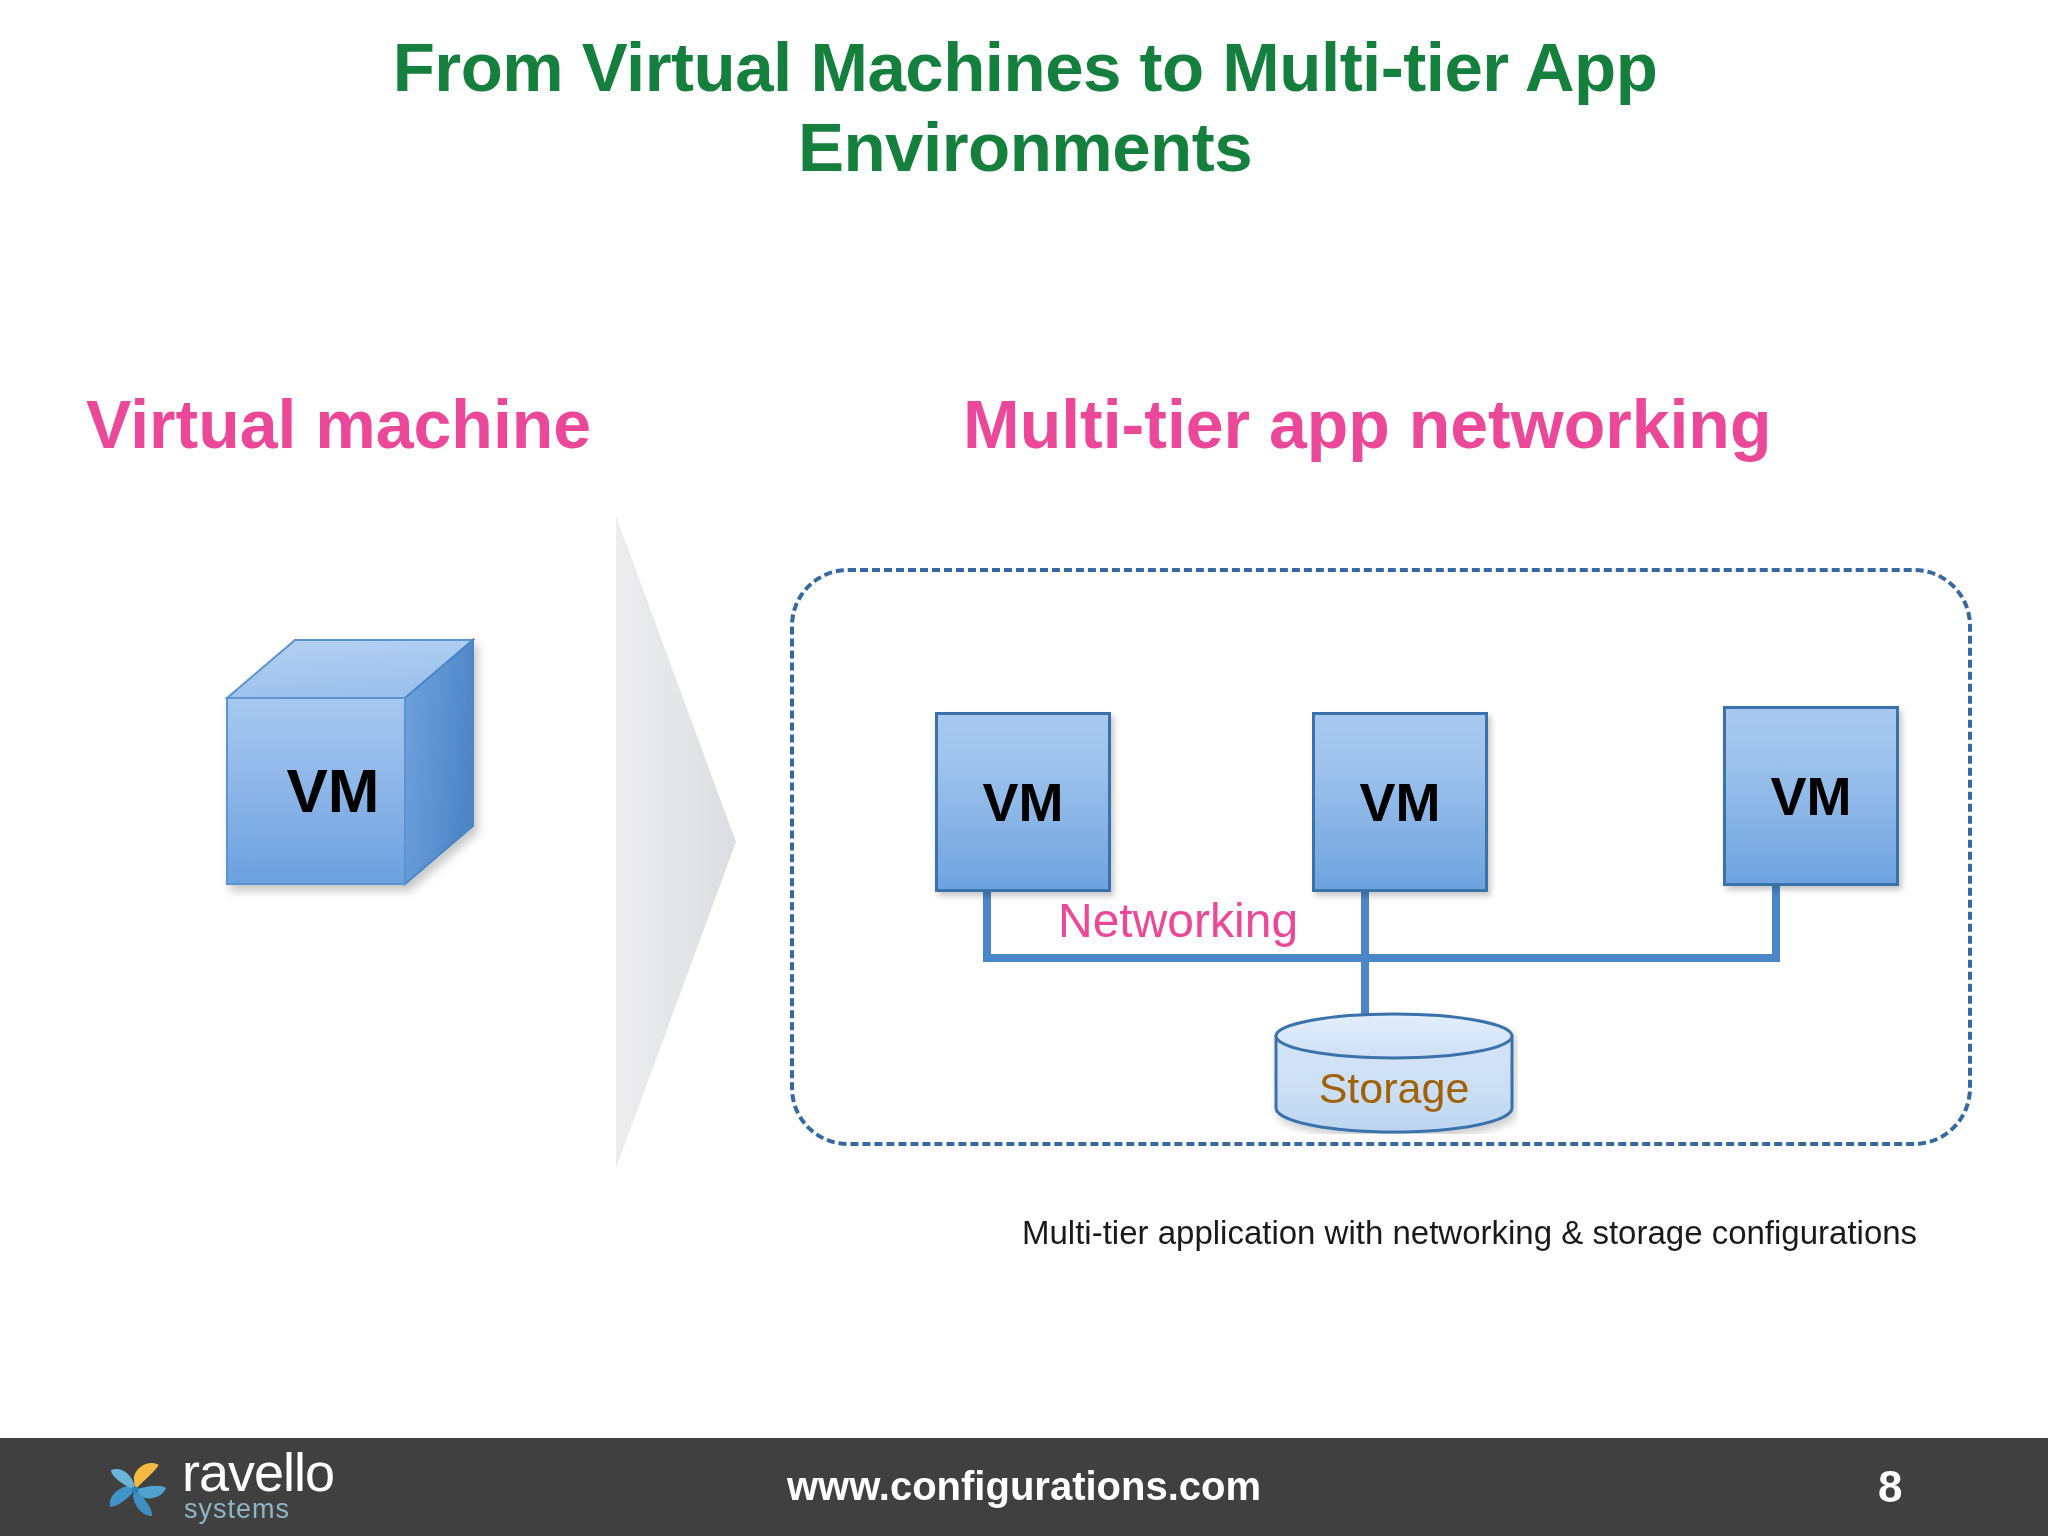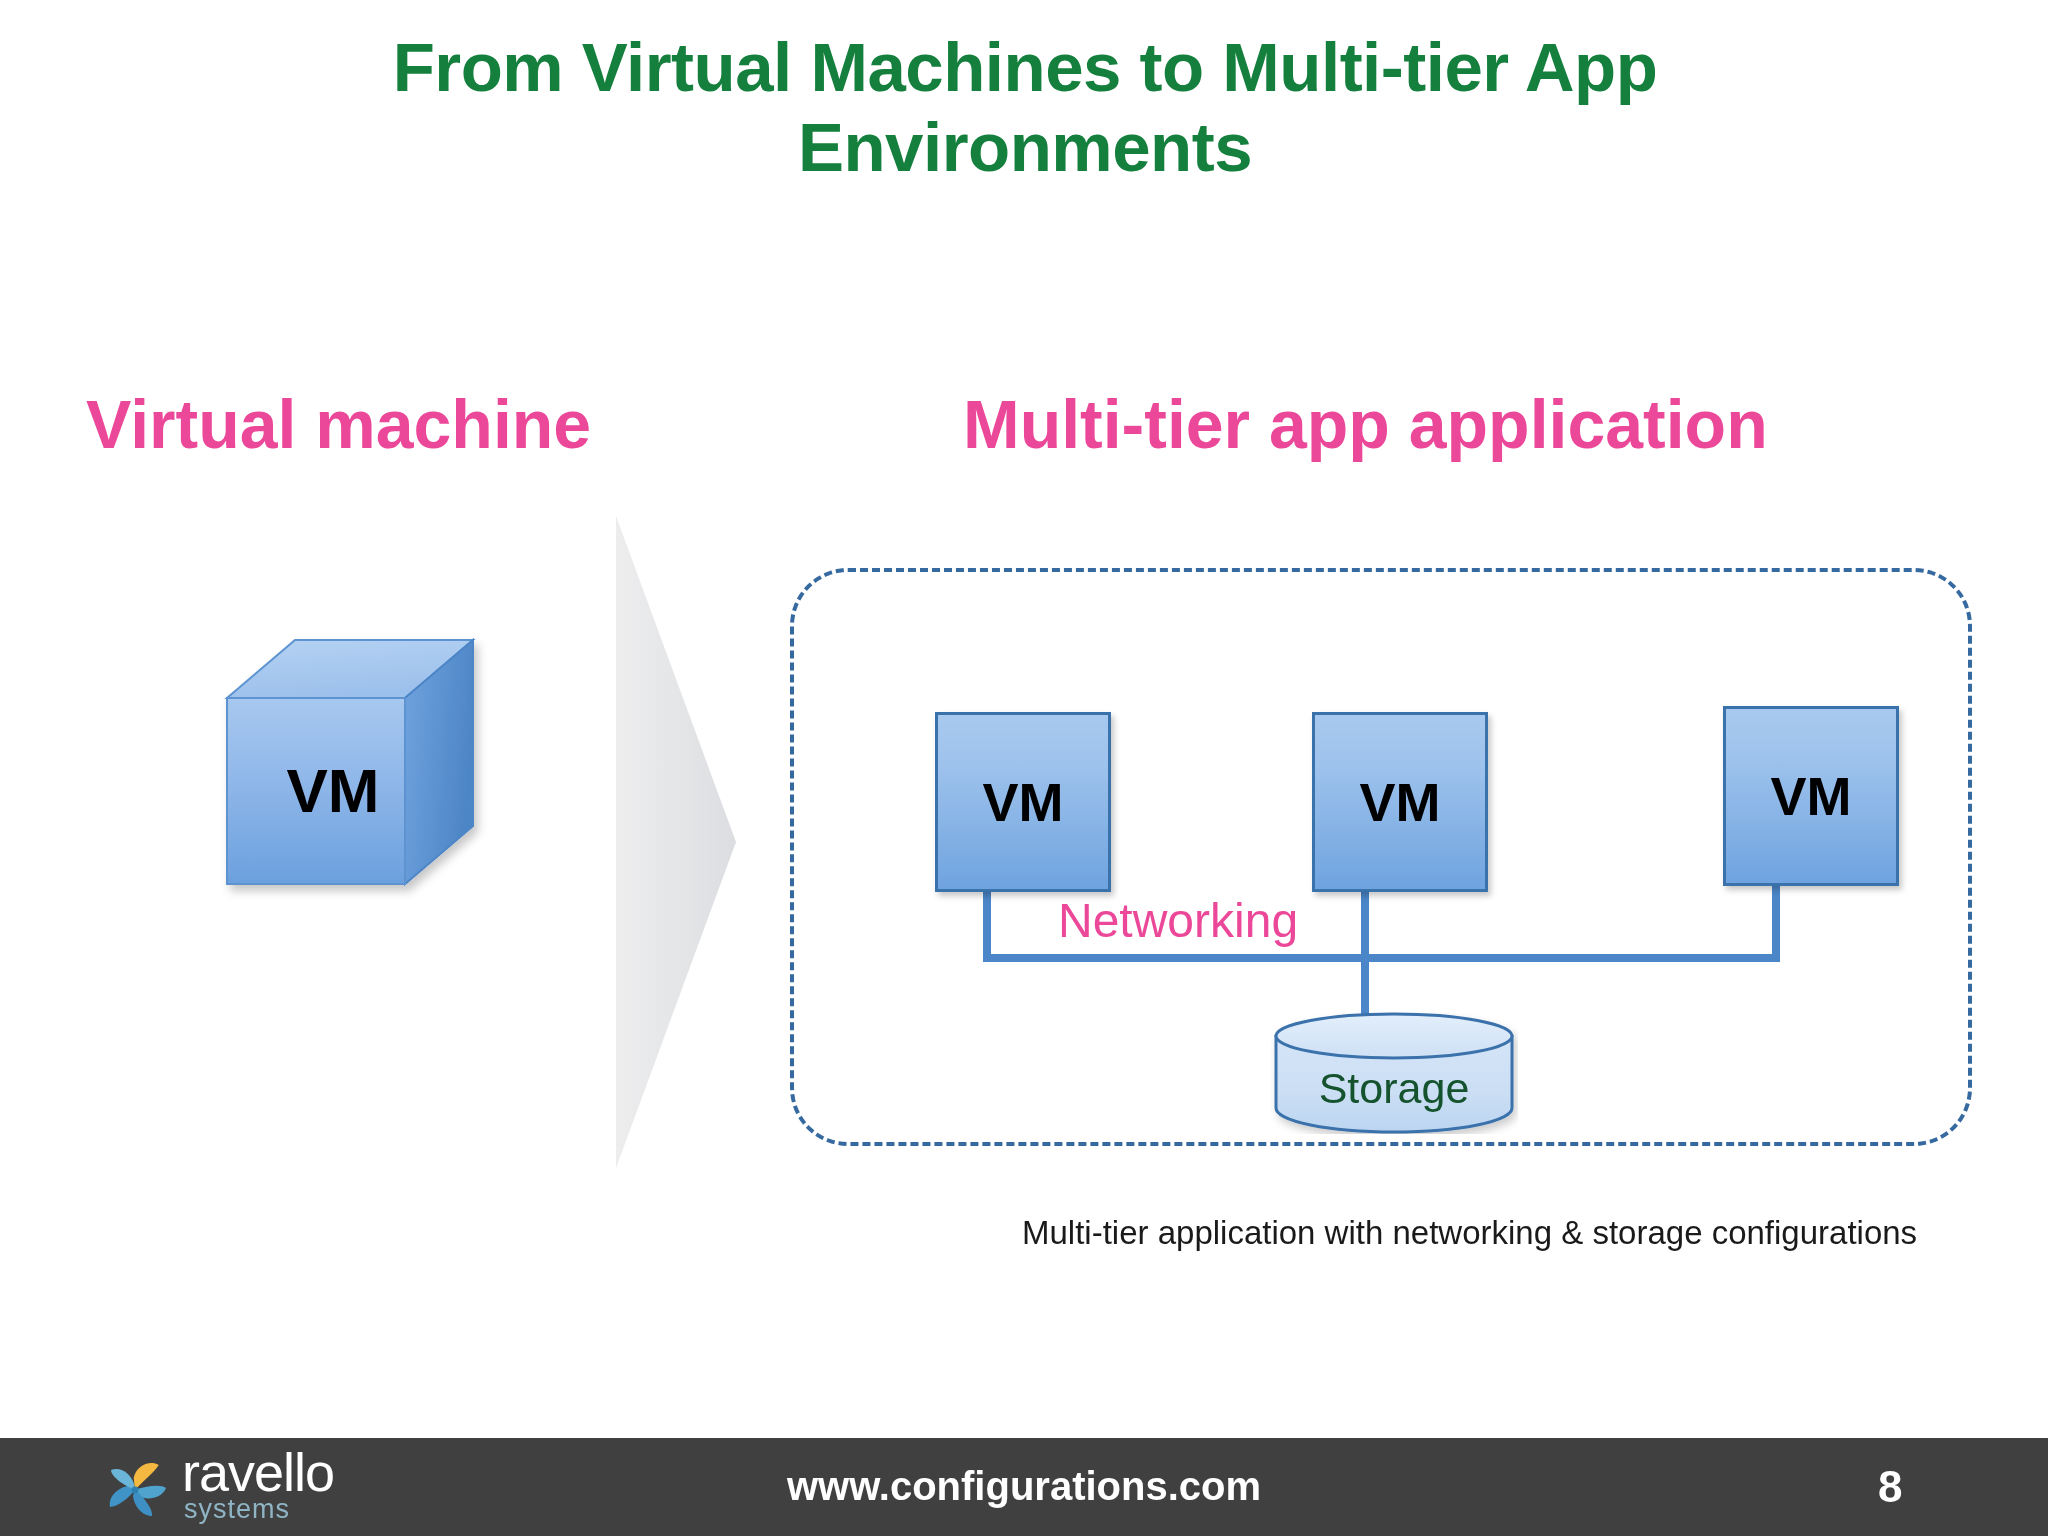--- a/index.html
+++ b/index.html
@@ -146,21 +146,21 @@
     top: 1012px;
     width: 248px;
     height: 122px;
     display: flex;
     align-items: center;
     justify-content: center;
     padding-top: 30px;
     box-sizing: border-box;
     font-family: "Liberation Sans", sans-serif;
     font-size: 43px;
-    color: #14532d;
+    color: #a16207;
     pointer-events: none;
   }
 
   
   #env-caption {
     position: absolute;
     left: 1022px;
     top: 1174px;
     font-family: "Liberation Sans", sans-serif;
     font-size: 33px;
@@ -226,21 +226,21 @@
     color: #ffffff;
   }
 </style>
 </head>
 <body>
 
 <div id="slide-title">From Virtual Machines to Multi-tier App Environments</div>
 
 <div class="section-heading" id="heading-vm">Virtual machine</div>
 
-<div class="section-heading" id="heading-multitier">Multi-tier app application</div>
+<div class="section-heading" id="heading-multitier">Multi-tier app networking</div>
 
 <svg id="transition-arrow" viewBox="0 0 140 660" xmlns="http://www.w3.org/2000/svg">
   <defs>
     <linearGradient id="arrowGrad" x1="0" y1="0" x2="1" y2="0">
       <stop offset="0%" stop-color="#ededee"></stop>
       <stop offset="55%" stop-color="#e4e5e7"></stop>
       <stop offset="100%" stop-color="#dcdde0"></stop>
     </linearGradient>
   </defs>
   <polygon points="8,4 128,330 8,656" fill="url(#arrowGrad)"></polygon>

